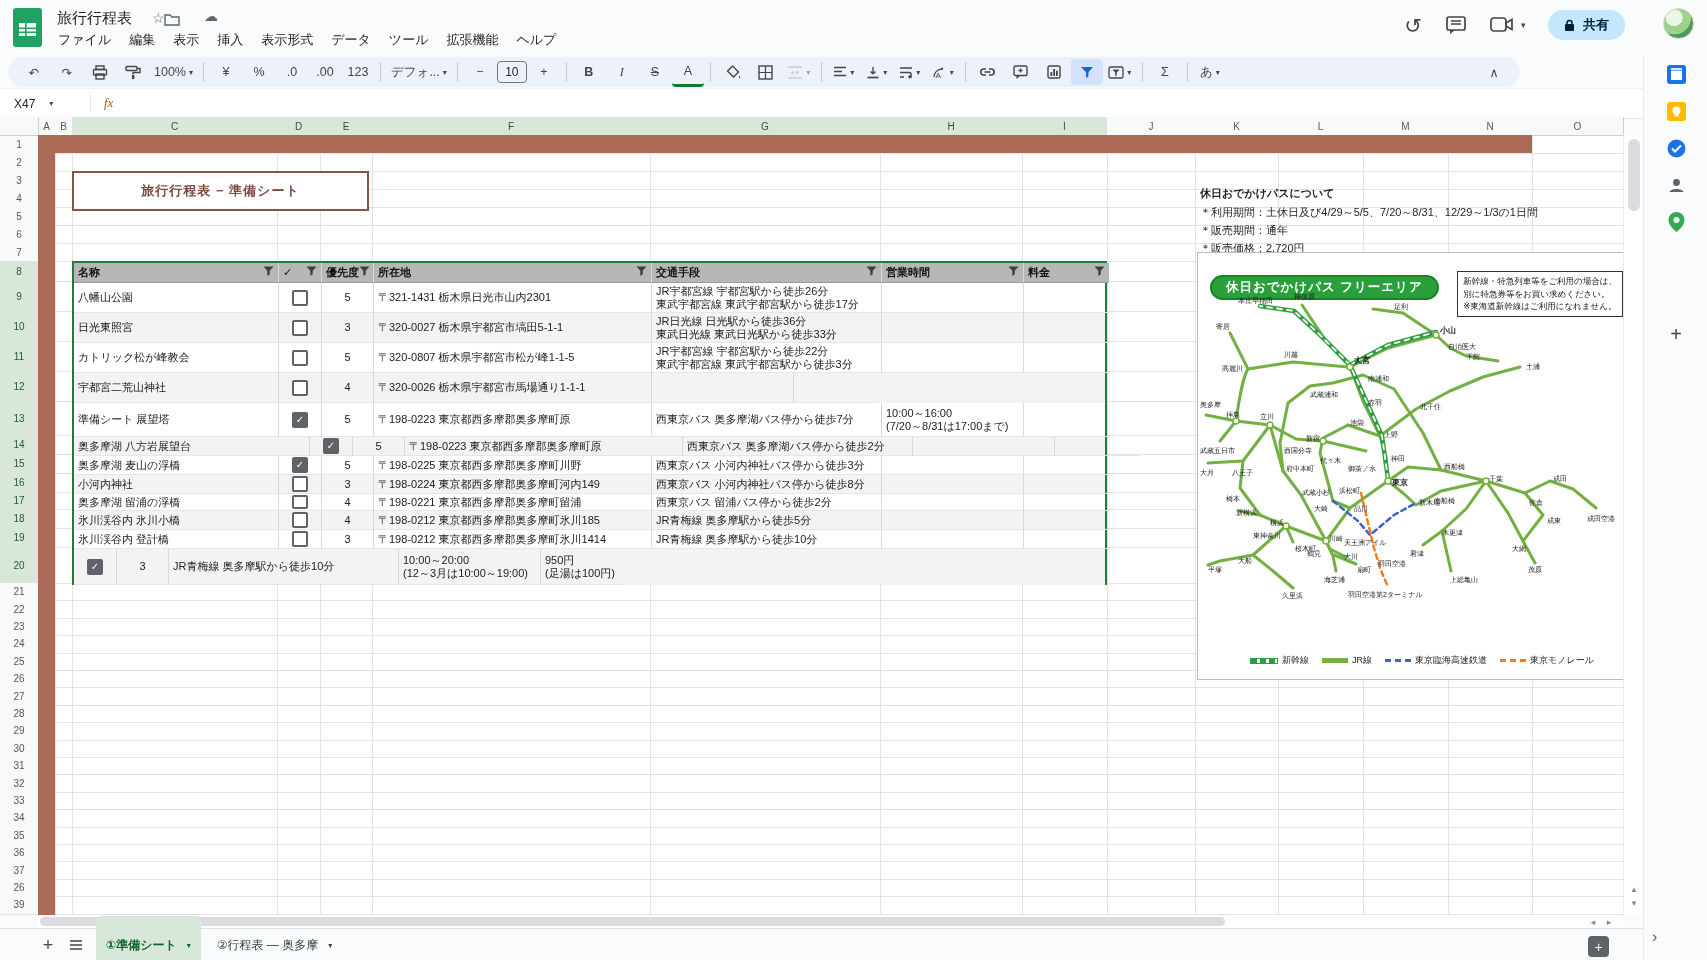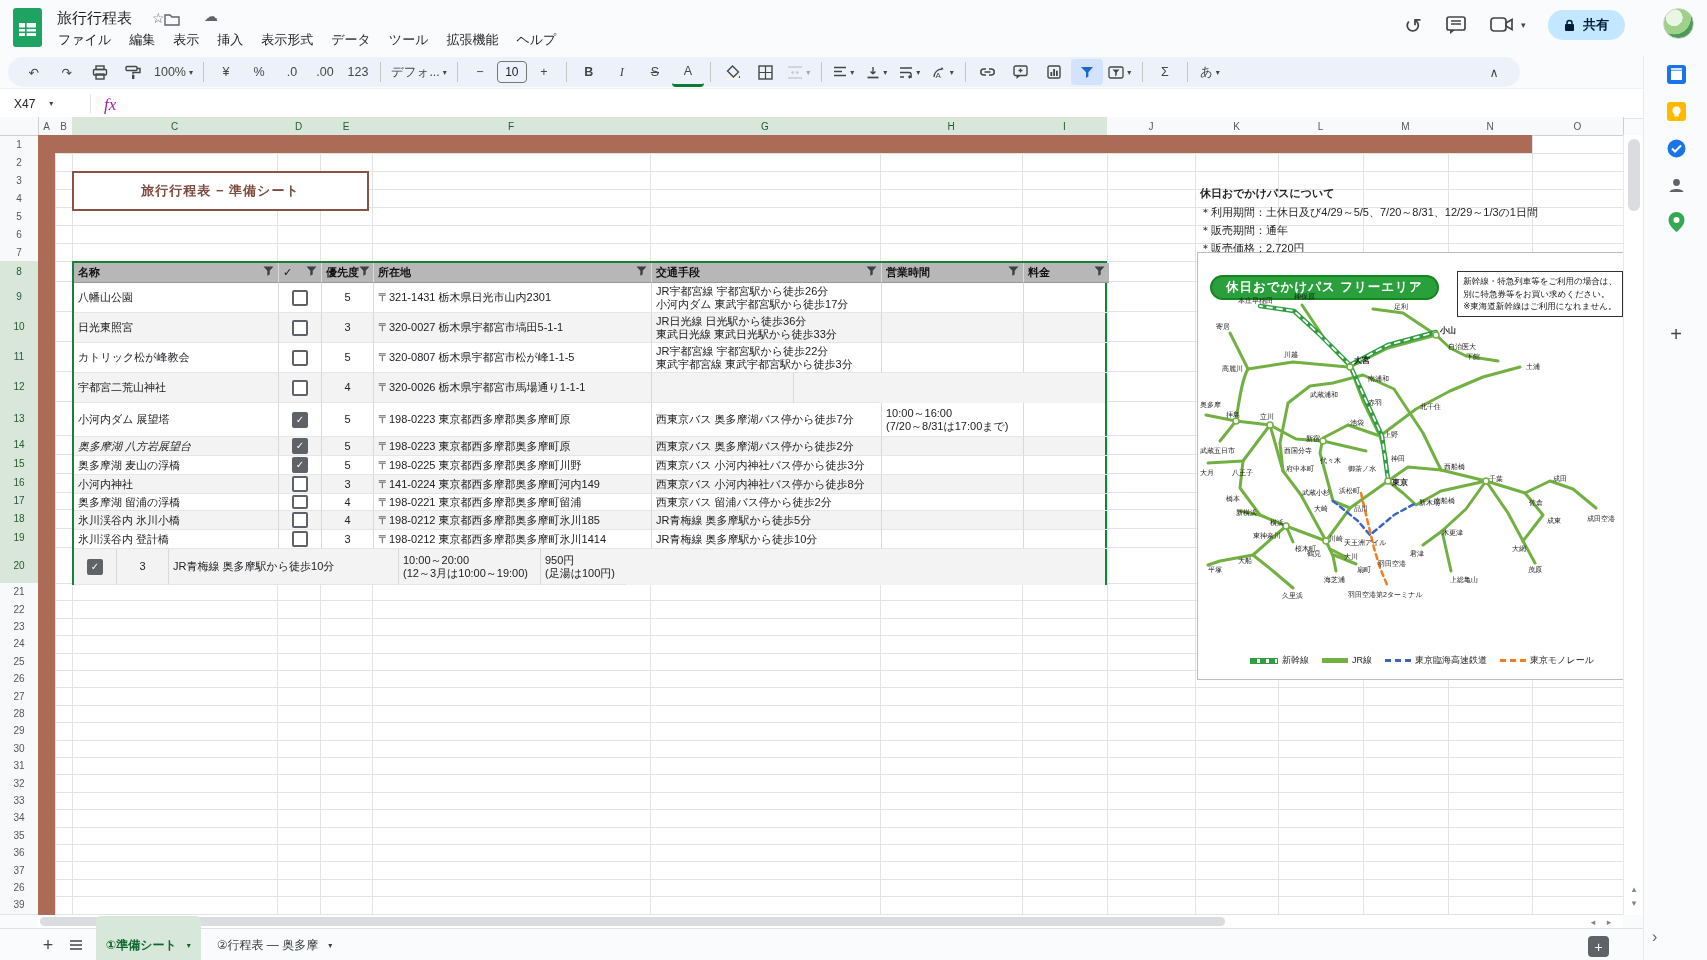--- a/index.html
+++ b/index.html
@@ -27,21 +27,21 @@
   .tbsep{width:1px;height:20px;background:#c4c7c5;margin:0 5px;flex:none;}
   .sizebox{border:1px solid #747775;border-radius:4px;width:28px;height:20px;display:flex;
     align-items:center;justify-content:center;font-size:12px;background:#edf2fa;}
   .tb.bold{font-weight:bold;} .tb.italic{font-style:italic;font-family:"Liberation Serif",serif;}
   .tb.strike{text-decoration:line-through;}
   .tb.disabled{opacity:.45;}
   .underbarA{border-bottom:3px solid #0c7a31;line-height:12px;}
   
   .fbar{background:#fff;border-bottom:1px solid #e1e3e6;border-top:1px solid #eef1f4;}
   .namebox{font-size:12px;color:#222;display:flex;align-items:center;gap:14px;padding-left:14px;}
-  .fx{font-family:"Liberation Serif",serif;font-style:italic;font-size:17px;color:#a21caf;}
+  .fx{font-family:"Liberation Serif",serif;font-style:italic;font-size:13px;color:#a16207;}
   
   .chead{background:#f8f9fa;border-right:1px solid #cdcfd2;border-bottom:1px solid #cdcfd2;
     font-size:10px;color:#575757;display:flex;align-items:center;justify-content:center;}
   .chead.tint,.rhead.tint{background:#d9e7db;color:#255a31;}
   .rhead{background:#f8f9fa;border-right:1px solid #cdcfd2;border-bottom:1px solid #e2e3e3;
     font-size:10px;color:#575757;display:flex;align-items:center;justify-content:center;}
   .vl{position:absolute;width:1px;background:#e2e3e3;}
   .hl{position:absolute;height:1px;background:#e2e3e3;}
   
   .band{background:#ab6b57;}
@@ -513,21 +513,21 @@
           <div class="ckbox"></div>
         </div>
         <div class="tcell ctr" style="width: 52px; flex: 0 0 auto;">
           <div>5</div>
         </div>
         <div class="tcell" style="width: 278px; flex: 0 0 auto;">
           <div>〒321-1431 栃木県日光市山内2301</div>
         </div>
         <div class="tcell" style="width: 230px; flex: 0 0 auto;">
           <div>JR宇都宮線 宇都宮駅から徒歩26分</div>
-          <div>小河内ダム 東武宇都宮駅から徒歩17分</div>
+          <div>東武宇都宮線 東武宇都宮駅から徒歩17分</div>
         </div>
         <div class="tcell" style="width: 142px; flex: 0 0 auto;"></div>
         <div class="tcell last" style="width: 85px; flex: 0 0 auto;"></div>
       </div>
       <div class="trow zebra" style="top: 50px; height: 30px;">
         <div class="tcell" style="width: 205px; flex: 0 0 auto;">
           <div>日光東照宮</div>
         </div>
         <div class="tcell ckwrap" style="width: 43px; flex: 0 0 auto;">
           <div class="ckbox"></div>
@@ -576,42 +576,42 @@
           <div>4</div>
         </div>
         <div class="tcell" style="width: 278px; flex: 0 0 auto;">
           <div>〒320-0026 栃木県宇都宮市馬場通り1-1-1</div>
         </div>
         <div class="tcell" style="width: 142px; flex: 0 0 auto;"></div>
         <div class="tcell last" style="width: 85px; flex: 0 0 auto;"></div>
       </div>
       <div class="trow" style="top: 140px; height: 34px;">
         <div class="tcell" style="width: 205px; flex: 0 0 auto;">
-          <div>小河内ダム 展望塔</div>
+          <div>準備シート 展望塔</div>
         </div>
         <div class="tcell ckwrap" style="width: 43px; flex: 0 0 auto;">
           <div class="ckbox on">✓</div>
         </div>
         <div class="tcell ctr" style="width: 52px; flex: 0 0 auto;">
           <div>5</div>
         </div>
         <div class="tcell" style="width: 278px; flex: 0 0 auto;">
           <div>〒198-0223 東京都西多摩郡奥多摩町原</div>
         </div>
         <div class="tcell" style="width: 230px; flex: 0 0 auto;">
           <div>西東京バス 奥多摩湖バス停から徒歩7分</div>
         </div>
         <div class="tcell" style="width: 142px; flex: 0 0 auto;">
           <div>10:00～16:00</div>
           <div>(7/20～8/31は17:00まで)</div>
         </div>
         <div class="tcell last" style="width: 85px; flex: 0 0 auto;"></div>
       </div>
       <div class="trow zebra" style="top: 174px; height: 19px;">
-        <div class="tcell" style="width: 205px; flex: 0 0 auto; font-style: italic;">
+        <div class="tcell" style="width: 236px; flex: 0 0 auto;">
           <div>奥多摩湖 八方岩展望台</div>
         </div>
         <div class="tcell ckwrap" style="width: 43px; flex: 0 0 auto;">
           <div class="ckbox on">✓</div>
         </div>
         <div class="tcell ctr" style="width: 52px; flex: 0 0 auto;">
           <div>5</div>
         </div>
         <div class="tcell" style="width: 278px; flex: 0 0 auto;">
           <div>〒198-0223 東京都西多摩郡奥多摩町原</div>
@@ -645,21 +645,21 @@
         <div class="tcell" style="width: 205px; flex: 0 0 auto;">
           <div>小河内神社</div>
         </div>
         <div class="tcell ckwrap" style="width: 43px; flex: 0 0 auto;">
           <div class="ckbox"></div>
         </div>
         <div class="tcell ctr" style="width: 52px; flex: 0 0 auto;">
           <div>3</div>
         </div>
         <div class="tcell" style="width: 278px; flex: 0 0 auto;">
-          <div>〒141-0224 東京都西多摩郡奥多摩町河内149</div>
+          <div>〒198-0224 東京都西多摩郡奥多摩町河内149</div>
         </div>
         <div class="tcell" style="width: 230px; flex: 0 0 auto;">
           <div>西東京バス 小河内神社バス停から徒歩8分</div>
         </div>
         <div class="tcell" style="width: 142px; flex: 0 0 auto;"></div>
         <div class="tcell last" style="width: 85px; flex: 0 0 auto;"></div>
       </div>
       <div class="trow" style="top: 231px; height: 17px;">
         <div class="tcell" style="width: 205px; flex: 0 0 auto;">
           <div>奥多摩湖 留浦の浮橋</div>

